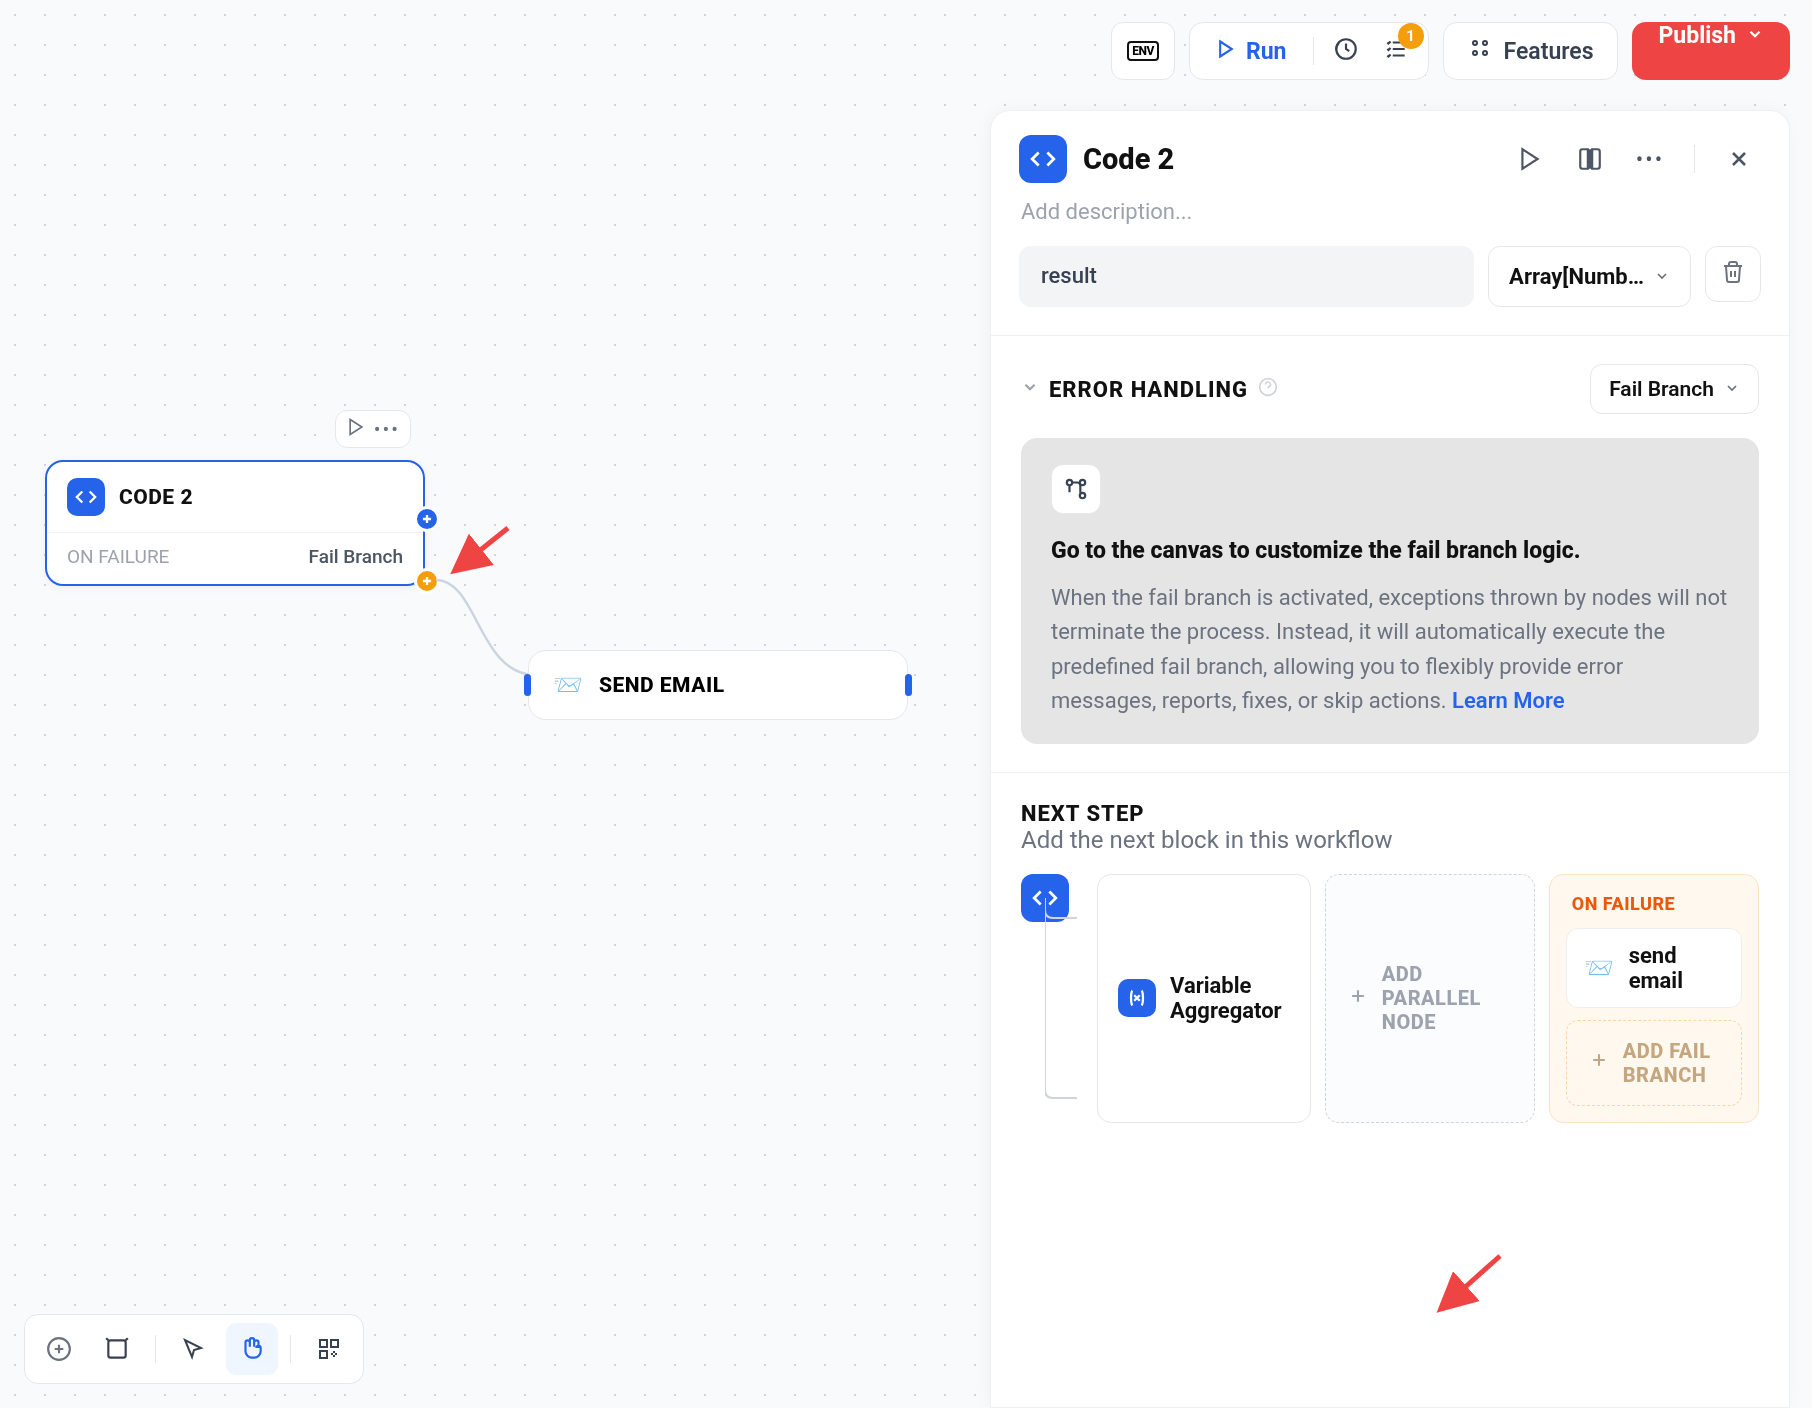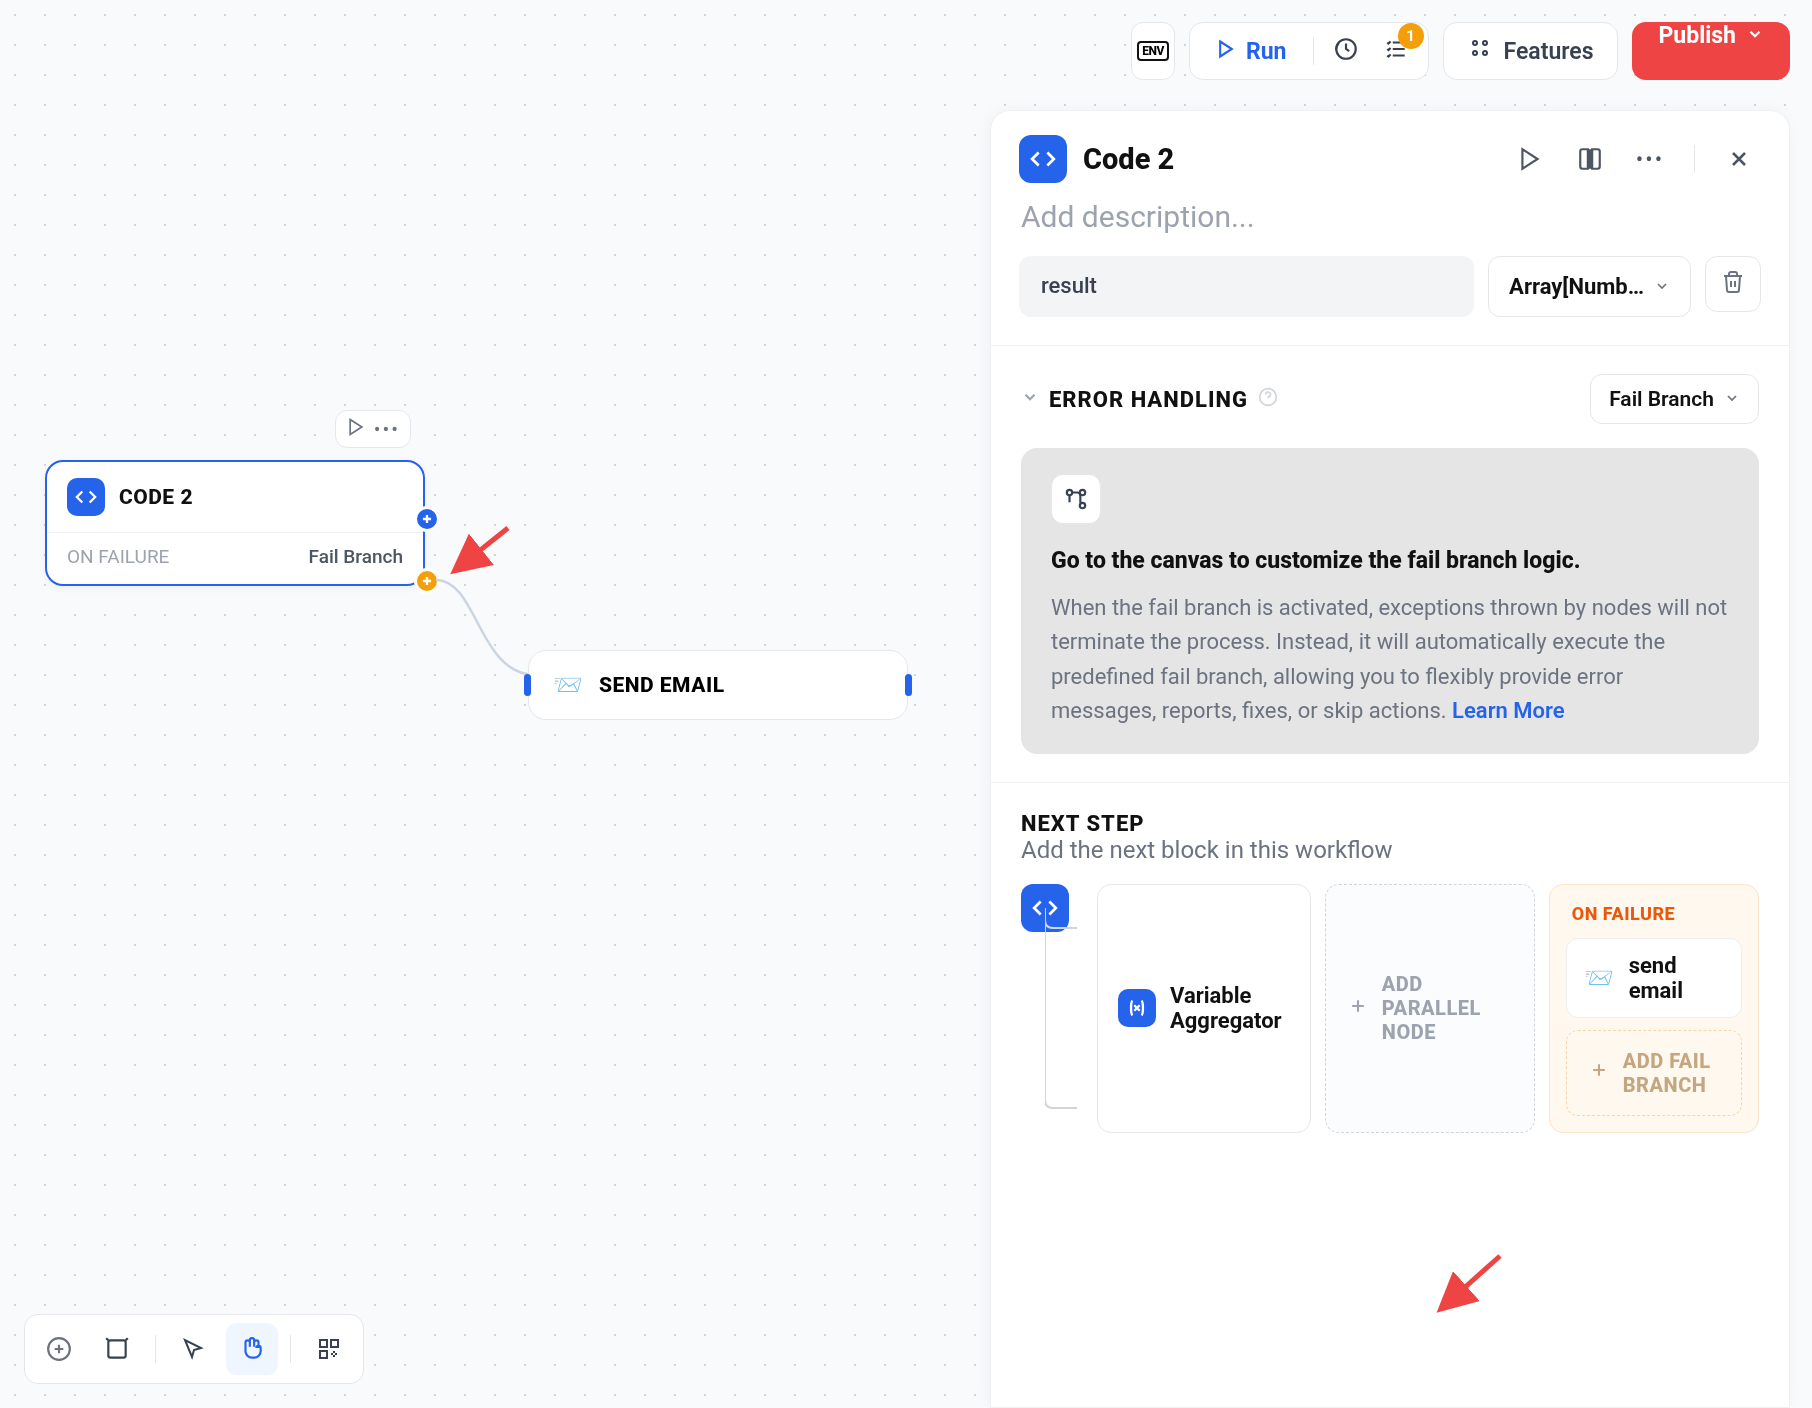--- a/index.html
+++ b/index.html
@@ -1,19 +1,19 @@
 <!DOCTYPE html>
 <html><head>
 <meta charset="utf-8">
 <style>
 *{box-sizing:border-box;margin:0;padding:0;font-family:-apple-system,BlinkMacSystemFont,"Segoe UI",Roboto,sans-serif}
 body{width:1812px;height:1408px;background:#f9fafb;position:relative;overflow:hidden}
 .canvas{position:absolute;inset:0;background-image:radial-gradient(circle,#d1d5db 1.5px,transparent 1.5px);background-size:30px 30px;background-position:0 0}
 .topbar{position:absolute;top:22px;right:22px;display:flex;gap:14px;align-items:center;z-index:10}
-.icon-btn{width:44px;height:58px;background:#fff;border:1px solid #e5e7eb;border-radius:12px;display:flex;align-items:center;justify-content:center;cursor:pointer;font-size:15px;font-weight:700;letter-spacing:-.5px}
+.icon-btn{width:64px;height:58px;background:#fff;border:1px solid #e5e7eb;border-radius:12px;display:flex;align-items:center;justify-content:center;cursor:pointer;font-size:15px;font-weight:700;letter-spacing:-.5px}
 .env-txt{border:2px solid #111;border-radius:4px;padding:1px 3px;font-size:12px;font-weight:800}
 .btn-grp{display:flex;align-items:center;background:#fff;border:1px solid #e5e7eb;border-radius:14px;height:58px;padding:0 10px;gap:6px}
 .run-btn{display:flex;align-items:center;gap:10px;padding:10px 16px;border-radius:10px;cursor:pointer;color:#2563eb;font-weight:700;font-size:23px}
 .tb-ico{width:44px;height:44px;display:flex;align-items:center;justify-content:center;cursor:pointer;border-radius:8px;position:relative}
 .tb-ico .badge{position:absolute;top:-6px;right:-6px;width:26px;height:26px;background:#f59e0b;color:#fff;border-radius:50%;display:flex;align-items:center;justify-content:center;font-size:15px;font-weight:700}
 .sep-v{width:1px;height:28px;background:#e5e7eb;margin:0 4px}
 .feat-btn{display:flex;align-items:center;gap:12px;padding:0 24px;height:58px;background:#fff;border:1px solid #e5e7eb;border-radius:14px;cursor:pointer;font-size:23px;font-weight:600;color:#374151}
 .pub-btn{display:flex;align-items:flex-start;gap:10px;padding:0 26px;height:58px;background:#ef4444;color:#fff;border-radius:14px;cursor:pointer;font-size:23px;font-weight:700}
 .node{position:absolute;background:#fff;border:2.5px solid #2563eb;border-radius:18px;width:380px;box-shadow:0 2px 8px rgba(0,0,0,.05)}
 .node-tb{position:absolute;top:-52px;right:12px;background:#fff;border:1px solid #e5e7eb;border-radius:12px;padding:6px 10px;display:flex;gap:8px}
@@ -27,21 +27,21 @@
 .pd-orange{background:#f59e0b;top:106px}
 .node2{position:absolute;background:#fff;border:1px solid #e5e7eb;border-radius:18px;padding:20px 24px;display:flex;align-items:center;gap:16px}
 .n2-port{position:absolute;width:7px;height:22px;border-radius:4px}
 .n2-l{left:-5px;background:#2563eb}
 .n2-r{right:-5px;background:#2563eb}
 .panel{position:absolute;top:110px;right:22px;width:800px;bottom:0;background:#fff;border:1px solid #eef0f3;border-radius:20px 20px 0 0;box-shadow:-2px 0 16px rgba(0,0,0,.04);display:flex;flex-direction:column;overflow:hidden}
 .p-hdr{display:flex;align-items:center;padding:24px 28px 10px;gap:16px}
 .p-hdr-ttl{font-size:29px;font-weight:800;color:#111;flex:1}
 .p-hdr-ico{width:44px;height:44px;display:flex;align-items:center;justify-content:center;cursor:pointer;color:#4b5563}
 .p-sep{width:1px;height:28px;background:#e5e7eb;margin:0 6px}
-.p-desc{padding:6px 30px 22px;color:#9ca3af;font-size:30px}
+.p-desc{padding:6px 30px 22px;color:#9ca3af;font-size:22px}
 .p-vars{padding:0 28px 28px;display:flex;gap:14px;border-bottom:1px solid #eef0f3}
 .var-pill{flex:1;background:#f3f4f6;border-radius:12px;padding:17px 22px;font-size:22px;color:#374151;font-weight:500}
 .var-sel{display:flex;align-items:center;gap:10px;background:#fff;border:1px solid #e5e7eb;border-radius:12px;padding:17px 20px;font-size:22px;color:#111;font-weight:700;cursor:pointer}
 .trash-btn{width:56px;height:56px;border:1px solid #e5e7eb;border-radius:12px;display:flex;align-items:center;justify-content:center;cursor:pointer}
 .sect{padding:28px 30px;border-bottom:1px solid #eef0f3}
 .sect-hd{display:flex;align-items:center;gap:10px}
 .reveal{color:#9ca3af;cursor:pointer}
 .sect-ttl{font-size:22px;font-weight:800;letter-spacing:1px;color:#111}
 .help-ic{color:#d1d5db}
 .sect-sel{margin-left:auto;display:flex;align-items:center;gap:10px;border:1px solid #e5e7eb;border-radius:12px;padding:12px 18px;font-size:21px;color:#111;font-weight:600;cursor:pointer}

